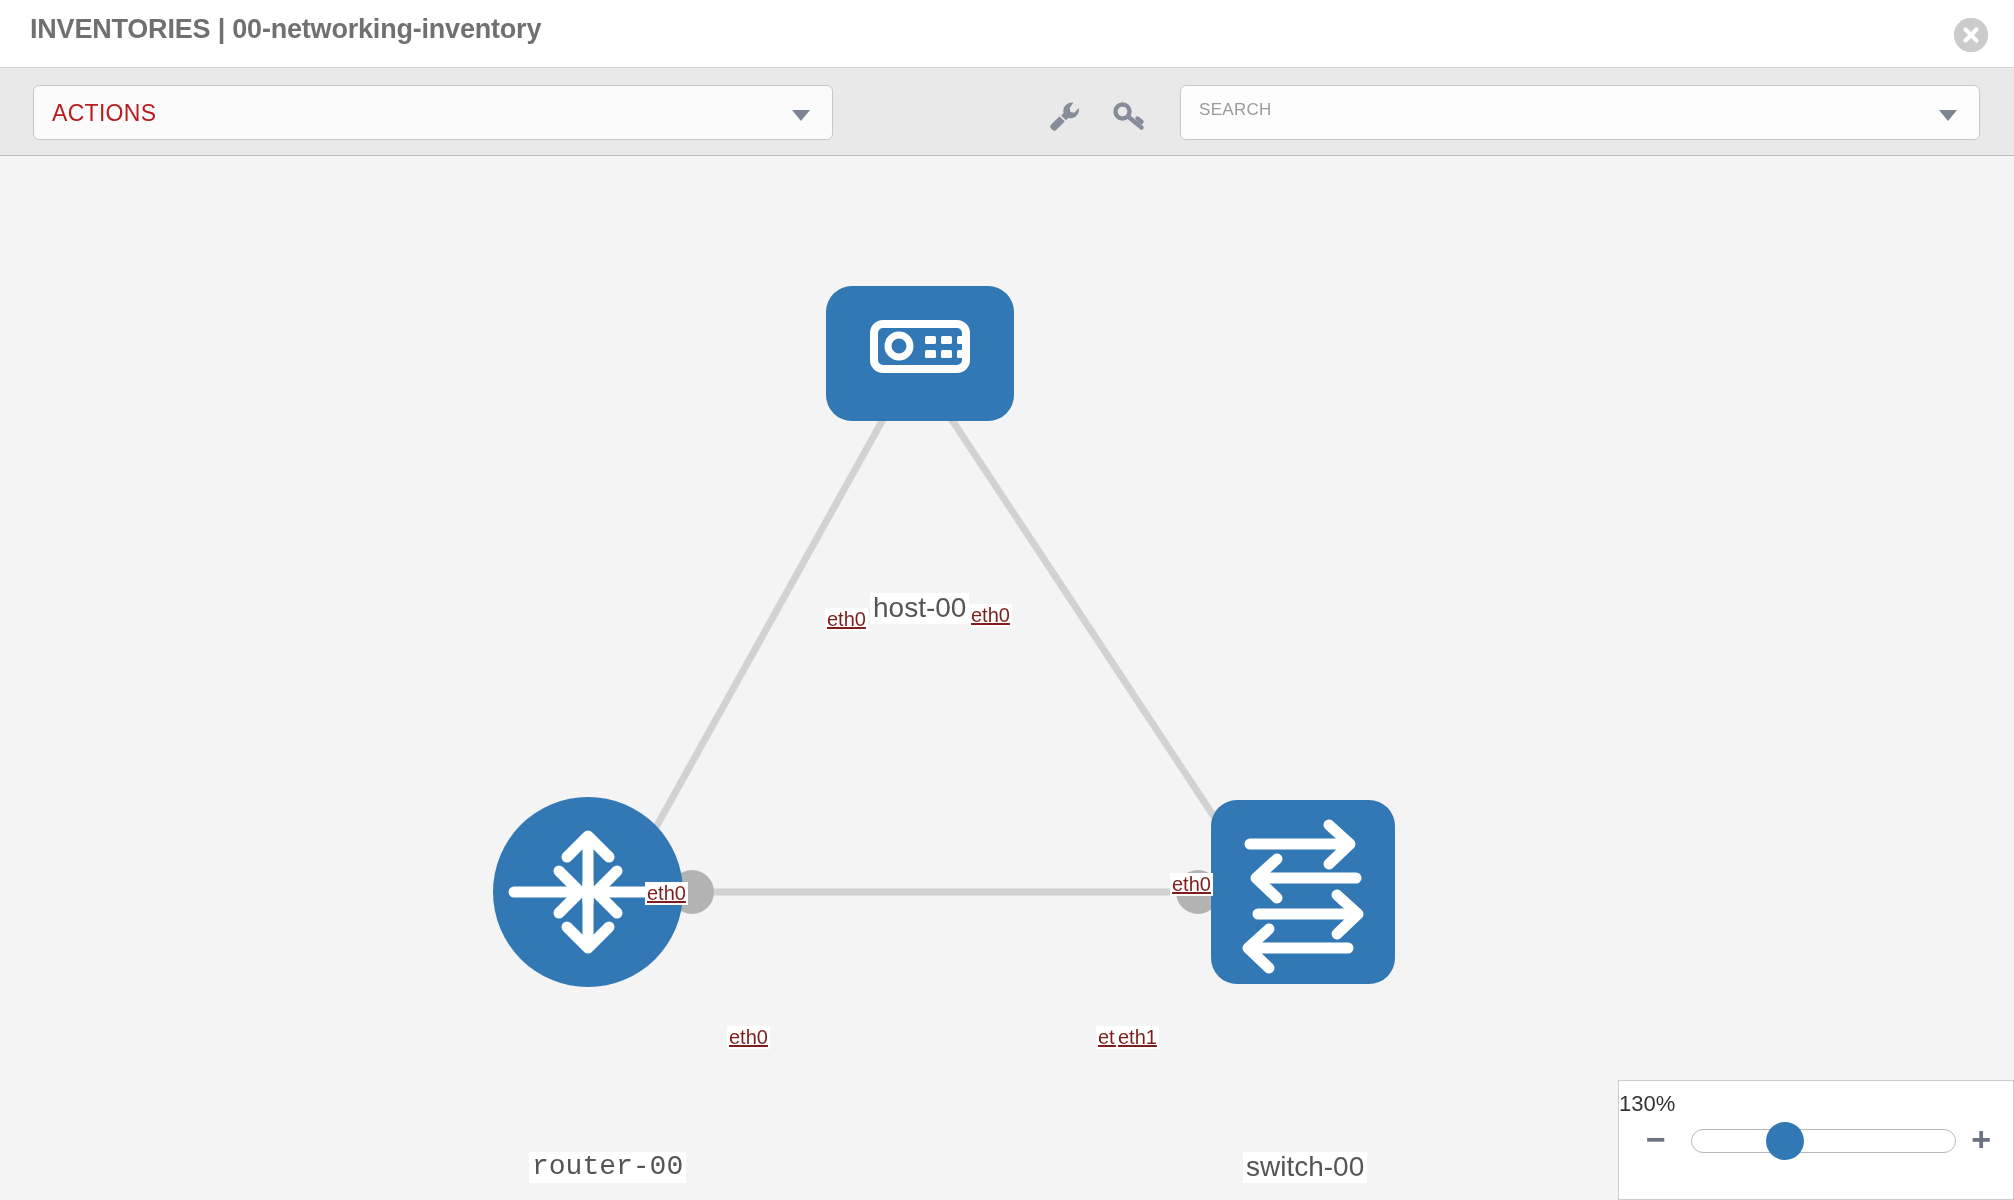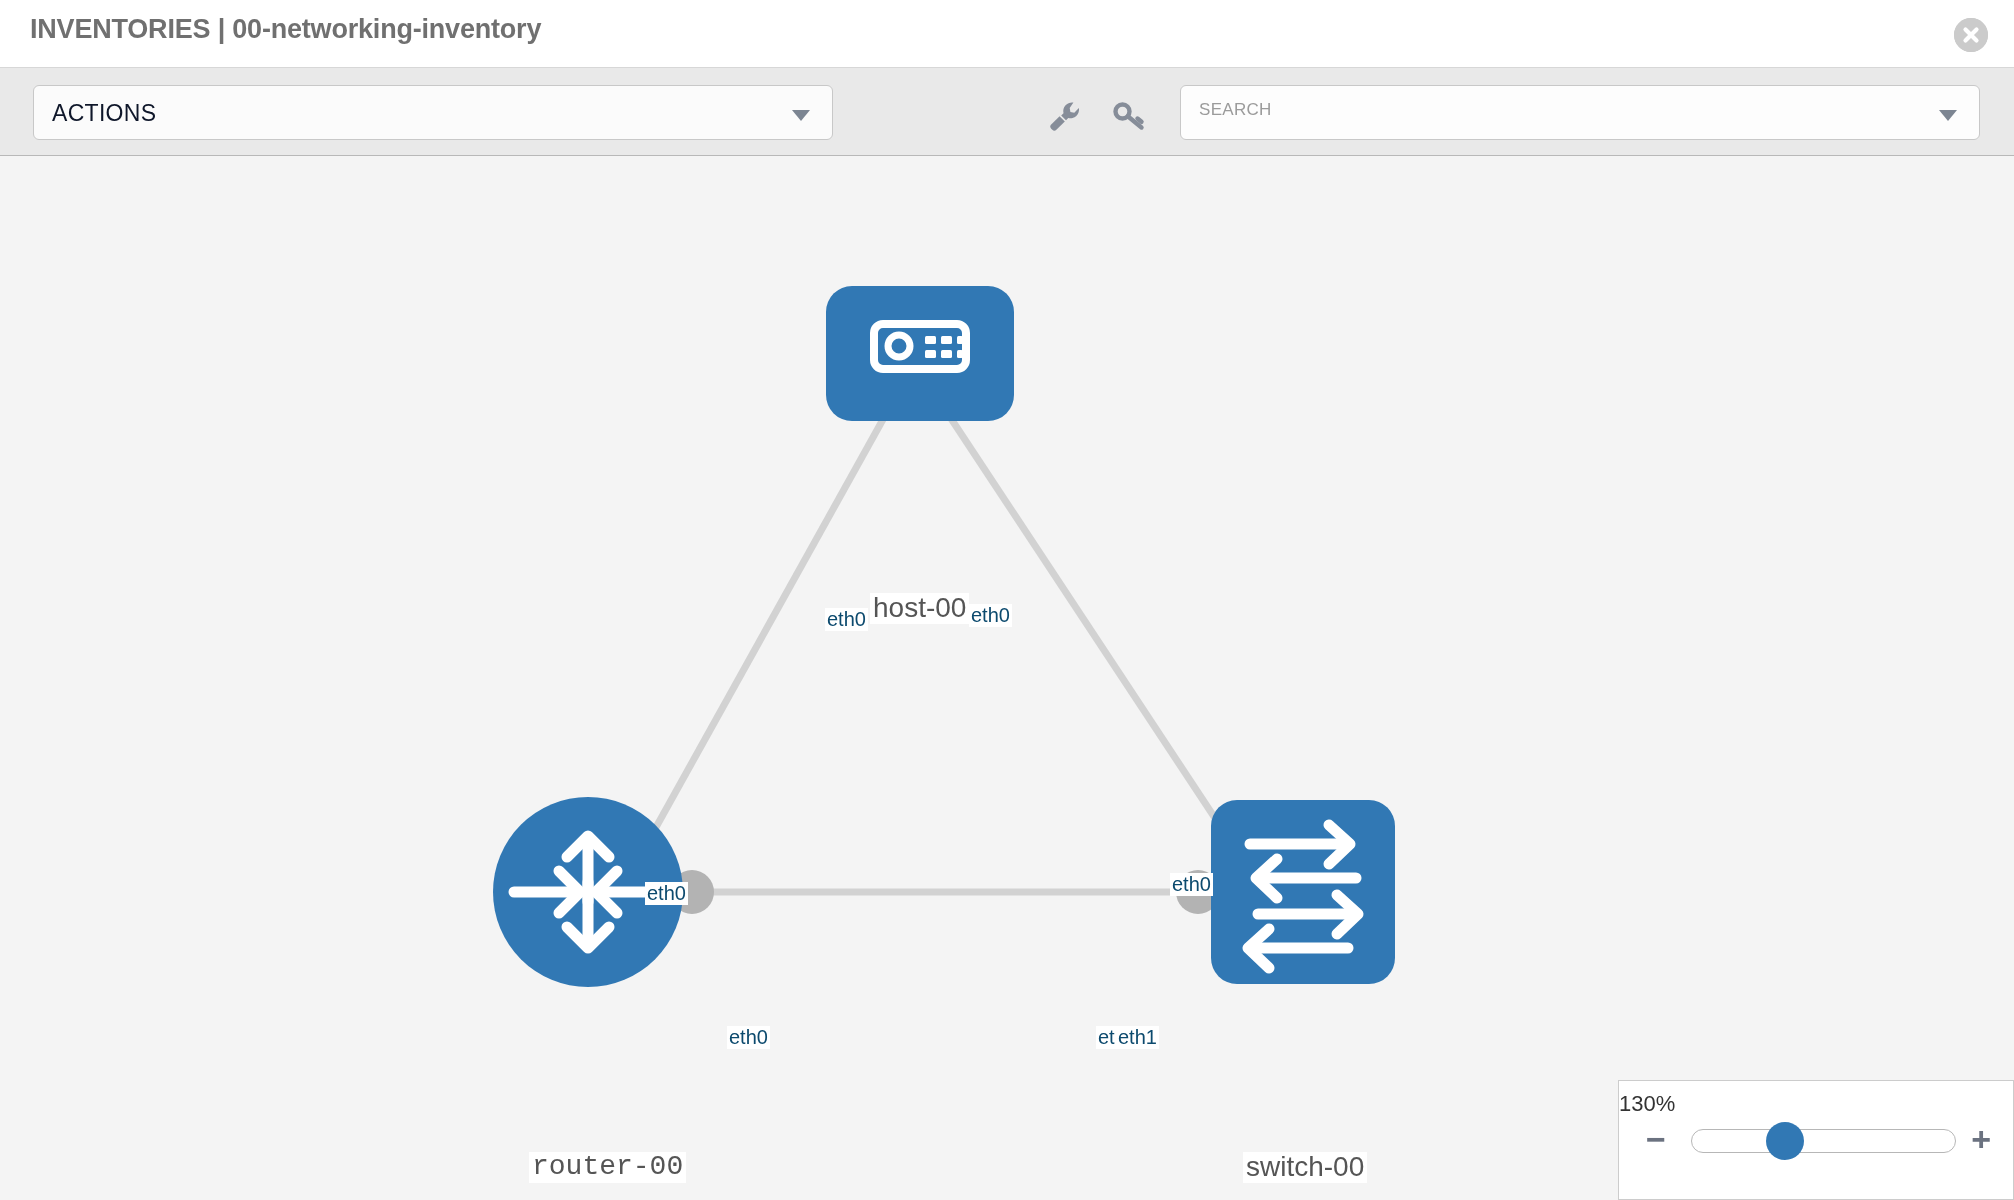--- a/index.html
+++ b/index.html
@@ -58,21 +58,21 @@
     left: 33px; top: 17px;
     width: 800px; height: 55px;
     background: #fbfbfb;
     border: 1px solid #c8c8c8;
     border-radius: 6px;
   }
   .actions-select .sel-label {
     position: absolute;
     left: 18px; top: 14px;
     font-size: 23px;
-    color: #0f172a;
+    color: #b91c1c;
     letter-spacing: 0.3px;
     text-align: center;
   }
   .caret {
     position: absolute;
     right: 22px; top: 24px;
     width: 0; height: 0;
     border-left: 9px solid transparent;
     border-right: 9px solid transparent;
     border-top: 11px solid #7c8592;
@@ -120,25 +120,26 @@
     color: #555555;
     font-size: 28px;
     padding: 0 3px;
     white-space: nowrap;
     line-height: 1.1;
     margin-top: 7px;
   }
   .edge-label {
     position: absolute;
     background: #ffffff;
-    color: #0c4a6e;
+    color: #7f1d1d;
     font-size: 20px;
     padding: 0 2px;
     white-space: nowrap;
     line-height: 1.15;
+    text-decoration: underline;
   }
 
   
   .zoom-panel {
     position: absolute;
     right: 0; bottom: 0;
     width: 396px; height: 120px;
     background: #ffffff;
     border: 1px solid #cccccc;
   }

